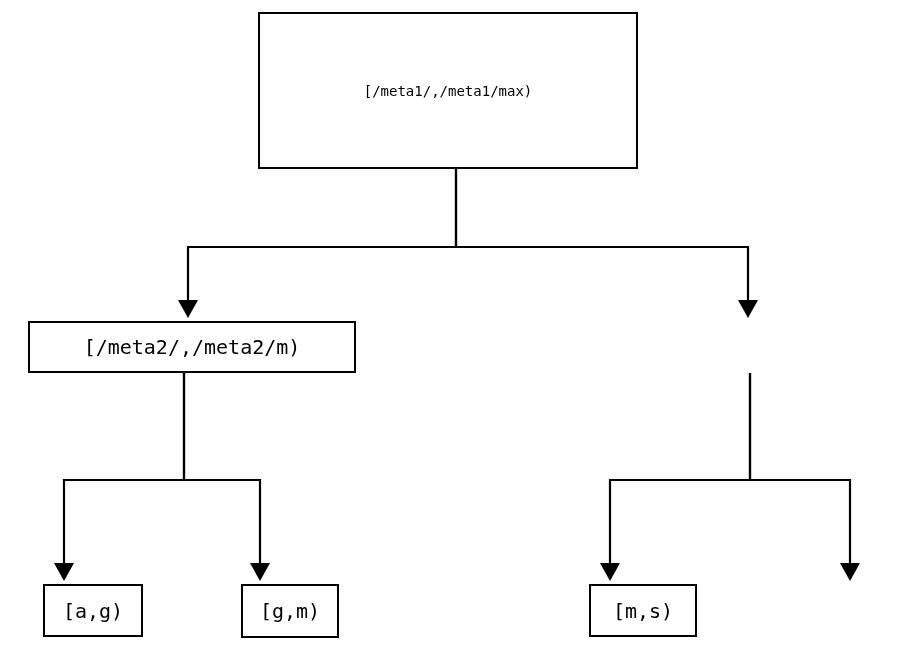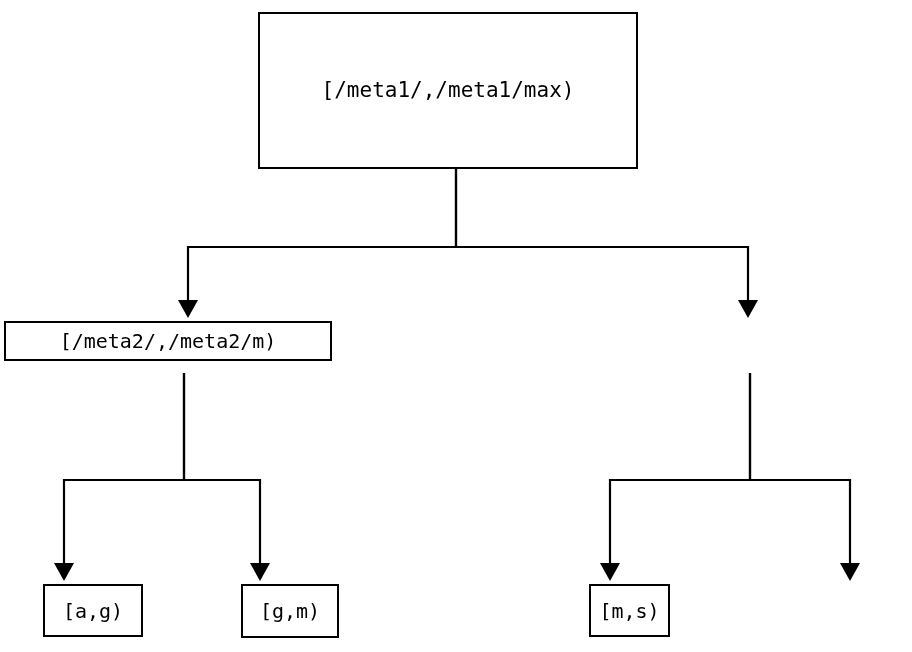--- a/index.html
+++ b/index.html
@@ -35,21 +35,21 @@
     justify-content: center;
     color: #000000;
     line-height: 1;
     white-space: pre;
   }
   .node-label {
     display: block;
     white-space: pre;
   }
   .node-root {
-    font-size: 21px;
+    font-size: 14px;
   }
   .node-branch {
     font-size: 20px;
   }
   .node-leaf {
     font-size: 20px;
     margin-left: 36px;
   }
 </style>
 </head>
@@ -84,27 +84,27 @@
     <g>
       <path d="M 750 373 L 750 480 L 850 480 L 850 563" fill="none" stroke="#000000" stroke-width="2.2"></path>
       <polygon points="840,563 860,563 850,581" fill="#000000"></polygon>
     </g>
   </svg>
 
   <div class="tree-node node-root" style="left:258px; top:12px; width:380px; height:157px;">
     <span class="node-label">[/meta1/,/meta1/max)</span>
   </div>
 
-  <div class="tree-node node-branch" style="left:4px; top:321px; width:328px; height:40px;">
+  <div class="tree-node node-branch" style="left:28px; top:321px; width:328px; height:52px;">
     <span class="node-label">[/meta2/,/meta2/m)</span>
   </div>
 
   <div class="tree-node node-leaf" style="left:7px; top:584px; width:100px; height:53px;">
     <span class="node-label">[a,g)</span>
   </div>
   <div class="tree-node node-leaf" style="left:205px; top:584px; width:98px; height:54px;text-align:right;">
     <span class="node-label">[g,m)</span>
   </div>
-  <div class="tree-node node-leaf" style="left:553px; top:584px; width:81px; height:53px;text-align:right;">
+  <div class="tree-node node-leaf" style="left:553px; top:584px; width:108px; height:53px;text-align:right;">
     <span class="node-label">[m,s)</span>
   </div>
 
 </div>
 
 </body></html>

